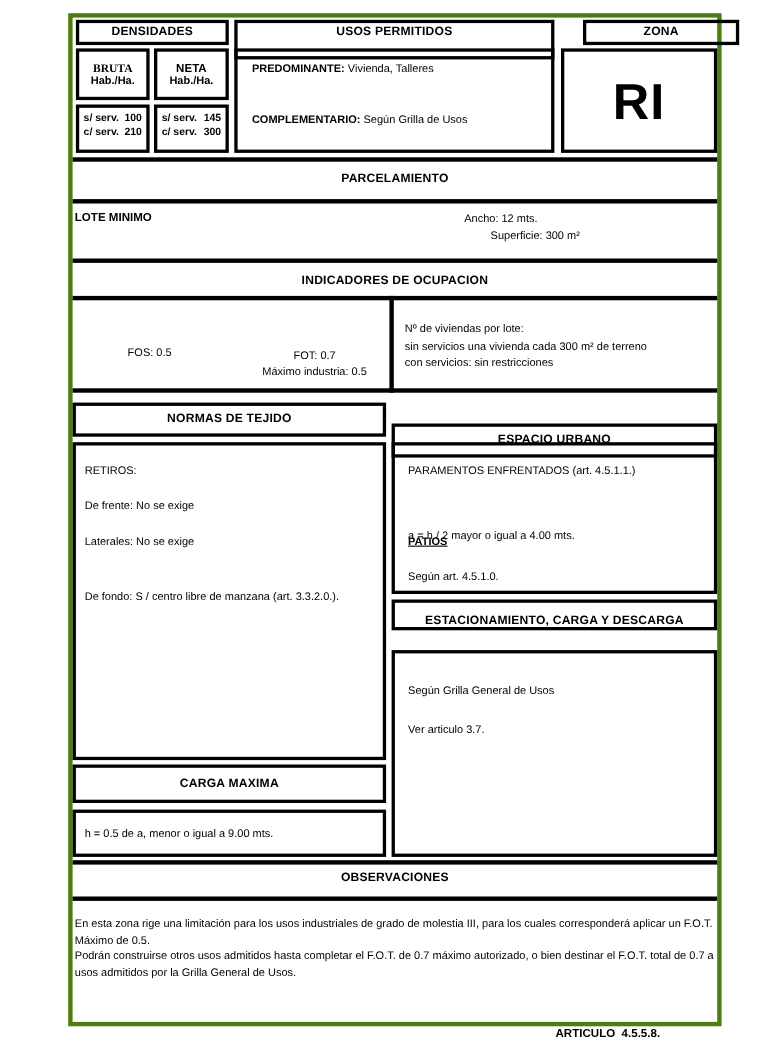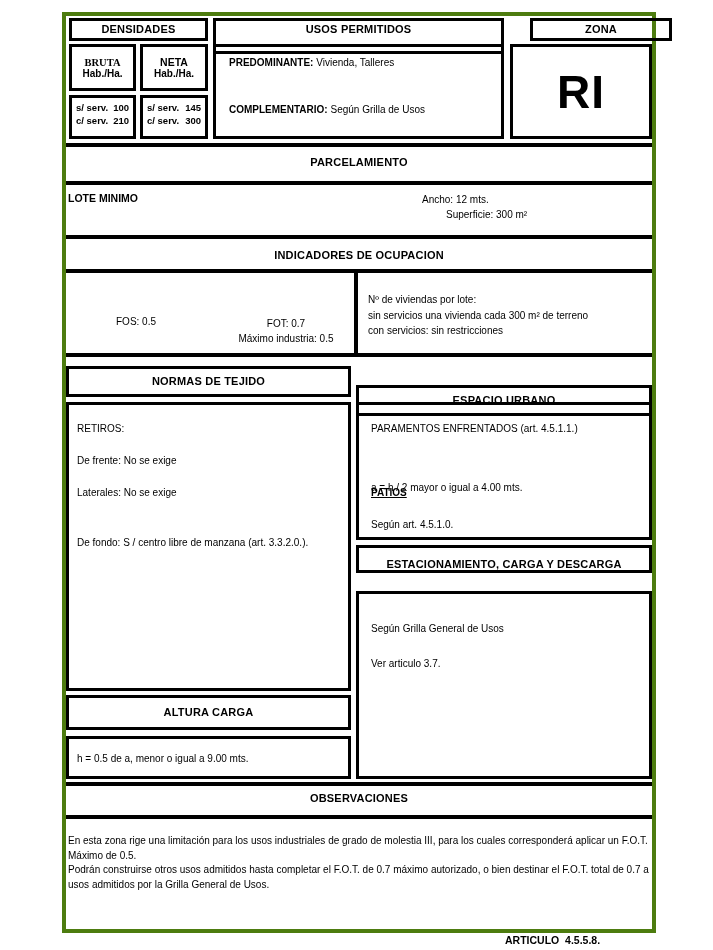--- a/index.html
+++ b/index.html
@@ -121,21 +121,21 @@
       <span>NORMAS DE TEJIDO</span>
     </div>
     <div class="abs box" style="left:0px;top:386px;width:285px;height:289px;">
       <div class="cell-line" style="top:18px;">RETIROS:</div>
       <div class="cell-line" style="top:50px;">De frente:  No se exige</div>
       <div class="cell-line" style="top:82px;">Laterales: No se exige</div>
       <div class="cell-line" style="top:132px;">De fondo: S / centro libre de manzana (art. 3.3.2.0.).</div>
     </div>
 
     <div class="abs box hdr" style="left:0px;top:679px;width:285px;height:35px;line-height:28px;">
-      <span>ALTURA CARGA</span>
+      <span>CARGA MAXIMA</span>
     </div>
     <div class="abs box" style="left:0px;top:720px;width:285px;height:43px;">
       <div class="cell-line" style="top:14px;">h =  0.5 de a, menor o igual a 9.00 mts.</div>
     </div>
 
     <div class="abs box hdr" style="left:290px;top:369px;width:296px;height:31px;line-height:24px;">
       <span>ESPACIO URBANO</span>
     </div>
     <div class="abs box" style="left:290px;top:386px;width:296px;height:138px;">
       <div class="cell-line" style="top:18px;padding-left:12px;">PARAMENTOS ENFRENTADOS (art. 4.5.1.1.)</div>

